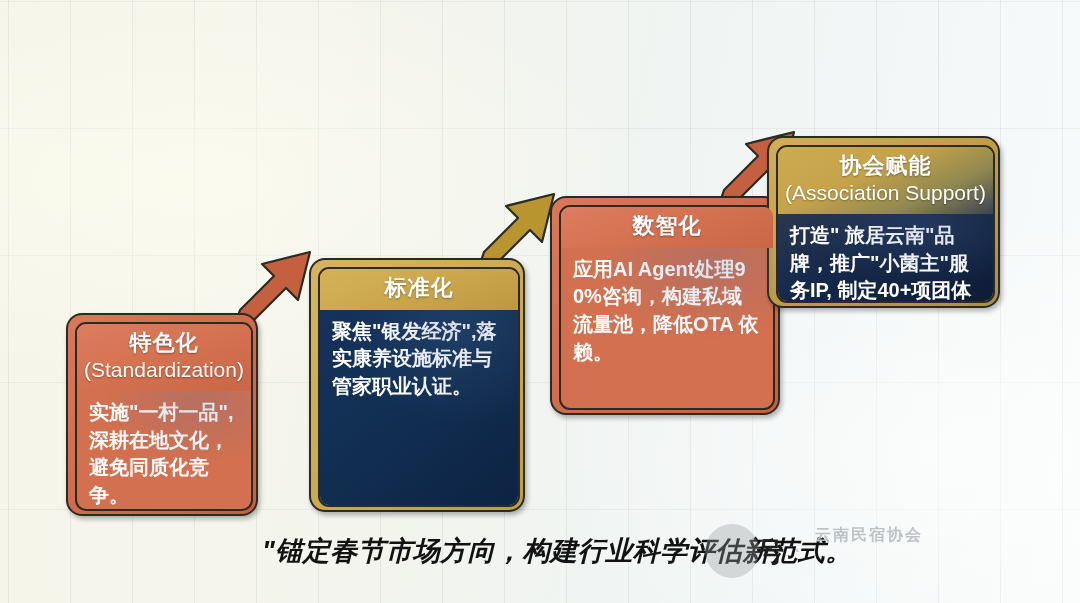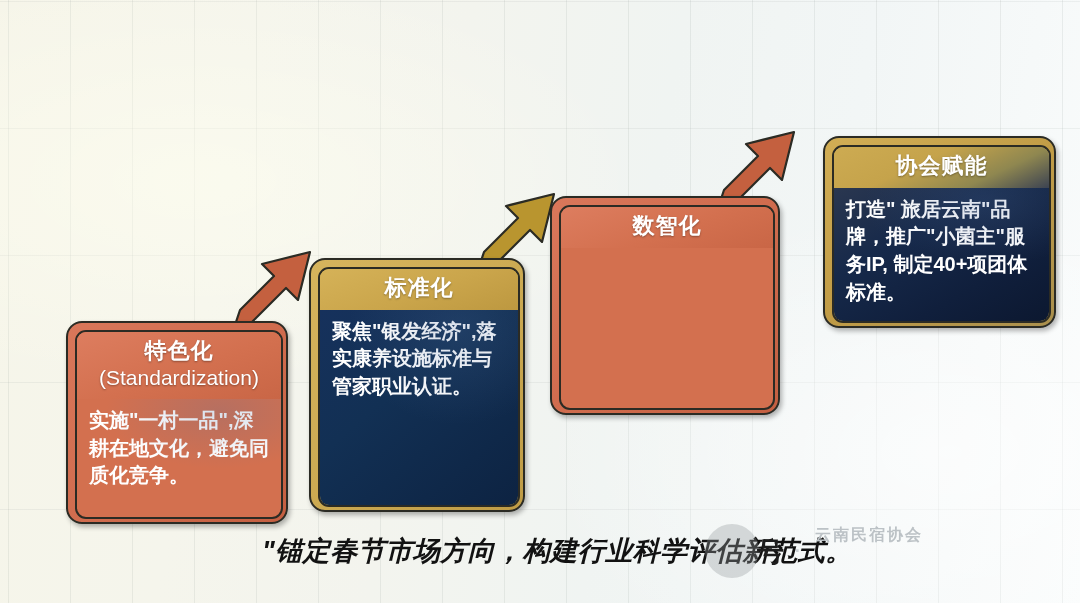--- a/index.html
+++ b/index.html
@@ -256,21 +256,21 @@
   </div>
 
   <div class="arrow-wrap" style="left:712px; top:124px;">
     <svg width="90" height="90" viewBox="0 0 90 90" xmlns="http://www.w3.org/2000/svg">
       <g stroke="#2b2b24" stroke-width="2.2" stroke-linejoin="round" fill="#C4603F">
         <path d="M6 84 L12 66 L46 32 L34 20 L82 8 L70 56 L58 44 L24 78 Z"></path>
       </g>
     </svg>
   </div>
 
-  <div id="card-1" class="card theme-orange" style="left:66px; top:321px; width:222px; height:203px;">
+  <div id="card-1" class="card theme-orange" style="left:66px; top:313px; width:192px; height:203px;">
     <div class="card-inner">
       <div class="card-head">
         <span class="zh">特色化</span>
         <span class="en">(Standardization)</span>
       </div>
       <div class="card-body">实施"一村一品",深耕在地文化，避免同质化竞争。</div>
     </div>
   </div>
 
   <div id="card-2" class="card theme-gold" style="left:309px; top:258px; width:216px; height:254px;">
@@ -280,27 +280,29 @@
       </div>
       <div class="card-body">聚焦"银发经济",落实康养设施标准与管家职业认证。</div>
     </div>
   </div>
 
   <div id="card-3" class="card theme-orange" style="left:550px; top:196px; width:230px; height:219px;">
     <div class="card-inner">
       <div class="card-head">
         <span class="zh">数智化</span>
       </div>
+      <div class="card-body">应用AI Agent处理90%咨询，构建私域 流量池，降低OTA 依 赖。</div>
     </div>
   </div>
 
-  <div id="card-4" class="card theme-gold" style="left:823px; top:136px; width:233px; height:192px;">
+  <div id="card-4" class="card theme-gold" style="left:767px; top:136px; width:233px; height:172px;">
     <div class="card-inner">
       <div class="card-head">
         <span class="zh">协会赋能</span>
+        <span class="en">(Association  Support)</span>
       </div>
       <div class="card-body">打造" 旅居云南"品牌，推广"小菌主"服务IP, 制定40+项团体标准。</div>
     </div>
   </div>
 
   <div id="footer-line">"锚定春节市场方向，构建行业科学评估新范式。</div>
 
   <div id="watermark-badge"></div>
   <div id="watermark-hao">号</div>
   <div id="watermark-dot">·</div>

